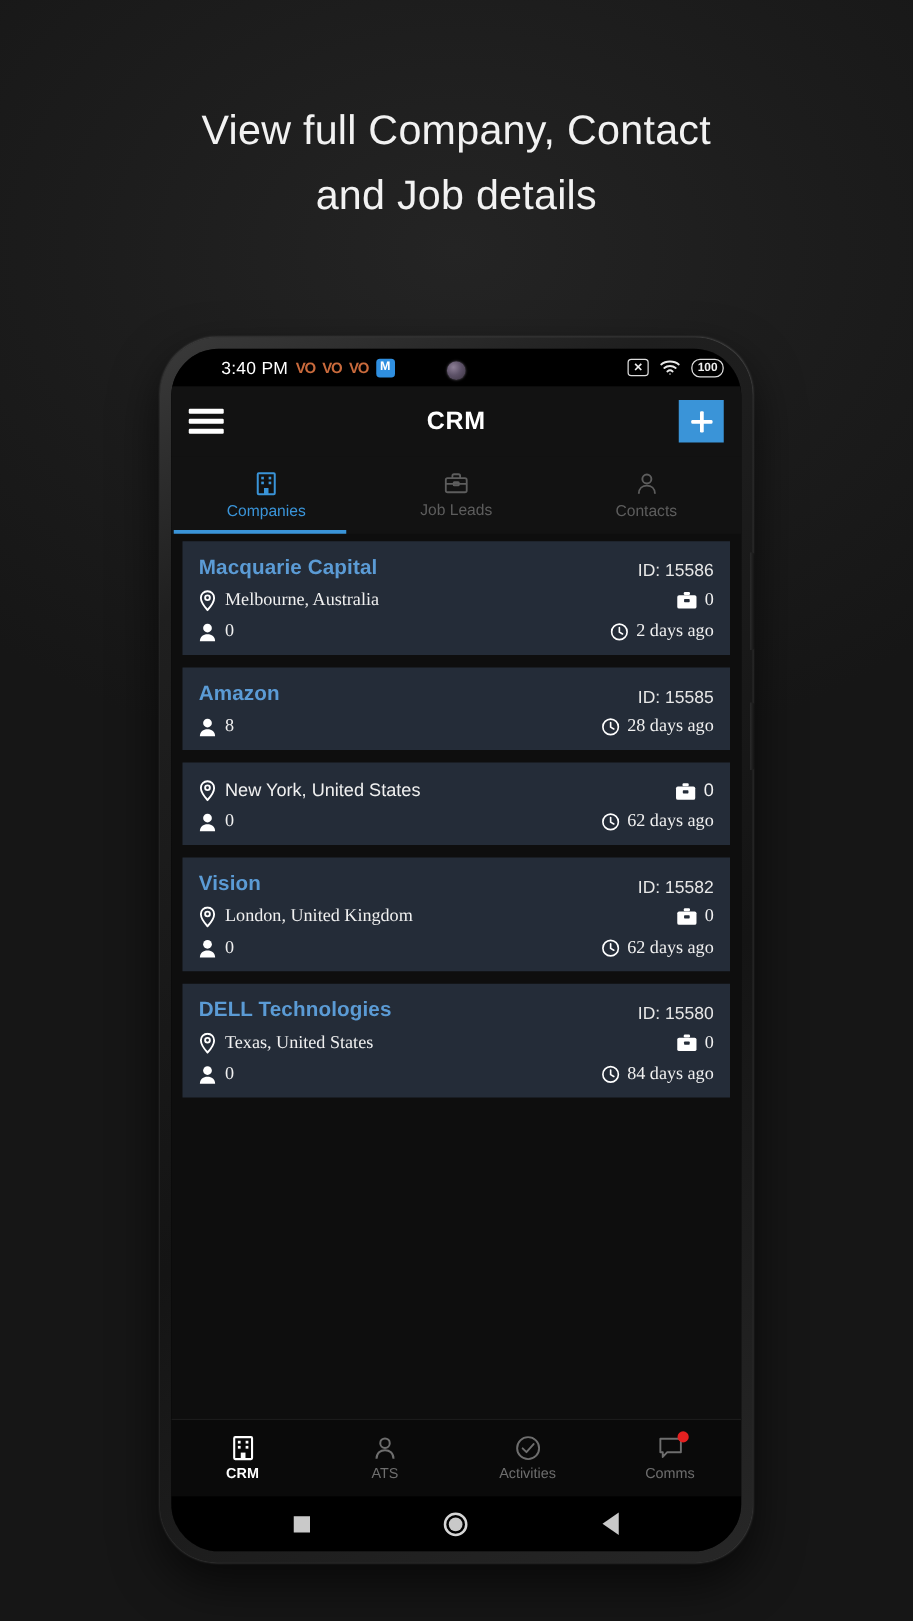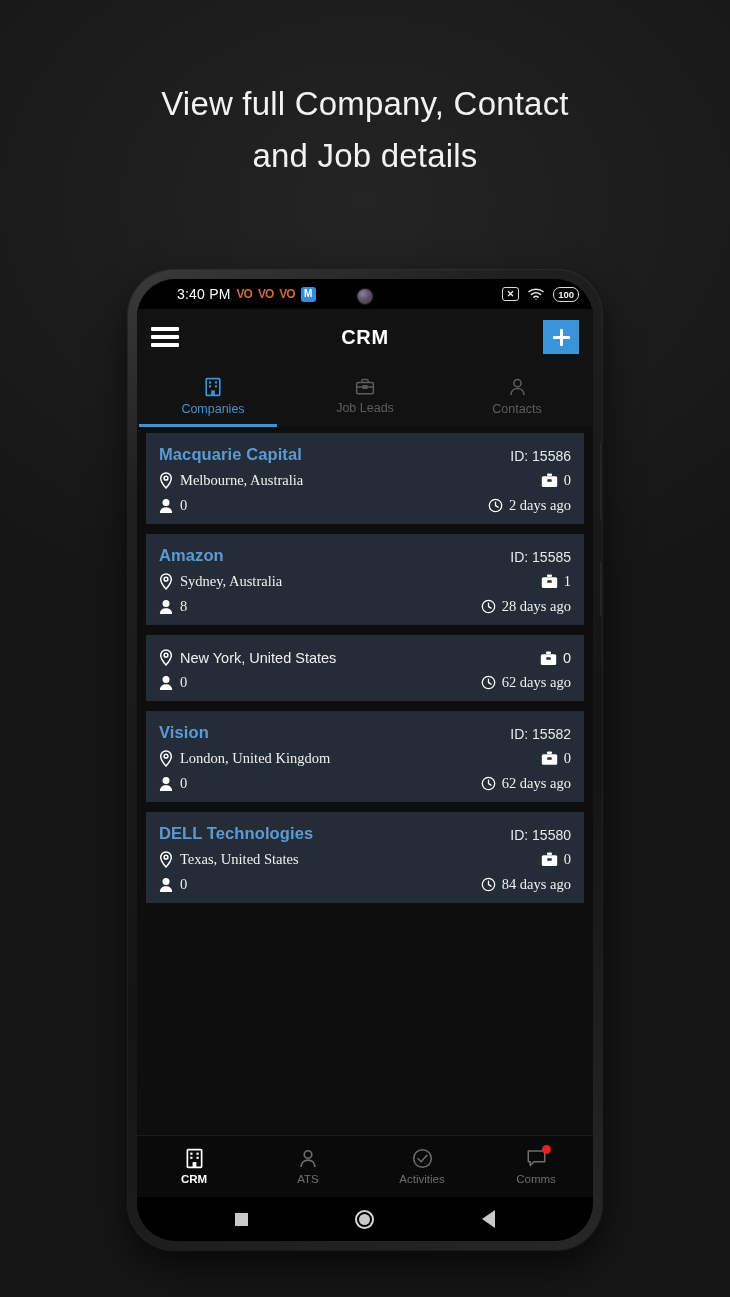--- a/index.html
+++ b/index.html
@@ -424,41 +424,20 @@
         </div>
 
         <div class="card">
           <div class="card-row">
             <span class="co-name">Amazon</span>
             <span class="co-id">ID: 15585</span>
           </div>
           <div class="card-row">
             <span class="cell">
               <span>
-                <svg width="14" height="17" viewBox="0 0 14 17" fill="none" stroke="#fff" stroke-width="1.5">
-                  <path d="M7 16 C7 16, 12.3 10.2, 12.3 6.3 A5.3 5.3 0 0 0 1.7 6.3 C1.7 10.2, 7 16, 7 16 Z"></path>
-                  <circle cx="7" cy="6.2" r="1.9"></circle>
-                </svg>
-              </span>
-              <span>Sydney, Australia</span>
-            </span>
-            <span class="cell right">
-              <span>
-                <svg width="17" height="15" viewBox="0 0 18 16" fill="#fff">
-                  <rect x="6.3" y="0.6" width="5.4" height="2.6" rx="1.1"></rect>
-                  <rect x="0.8" y="3.4" width="16.4" height="11.4" rx="1.6"></rect>
-                  <rect x="6.6" y="6.7" width="4.8" height="2.6" rx="0.6" fill="#242c38"></rect>
-                </svg>
-              </span>
-              <span>1</span>
-            </span>
-          </div>
-          <div class="card-row">
-            <span class="cell">
-              <span>
                 <svg width="14" height="16" viewBox="0 0 14 16" fill="#fff">
                   <circle cx="7" cy="4.4" r="3.5"></circle>
                   <path d="M0.9 15 C0.9 11.2, 3.6 9.3, 7 9.3 C10.4 9.3, 13.1 11.2, 13.1 15 Z"></path>
                 </svg>
               </span>
               <span>8</span>
             </span>
             <span class="cell right">
               <span>
                 <svg width="15" height="15" viewBox="0 0 16 16" fill="none" stroke="#fff" stroke-width="1.4">

